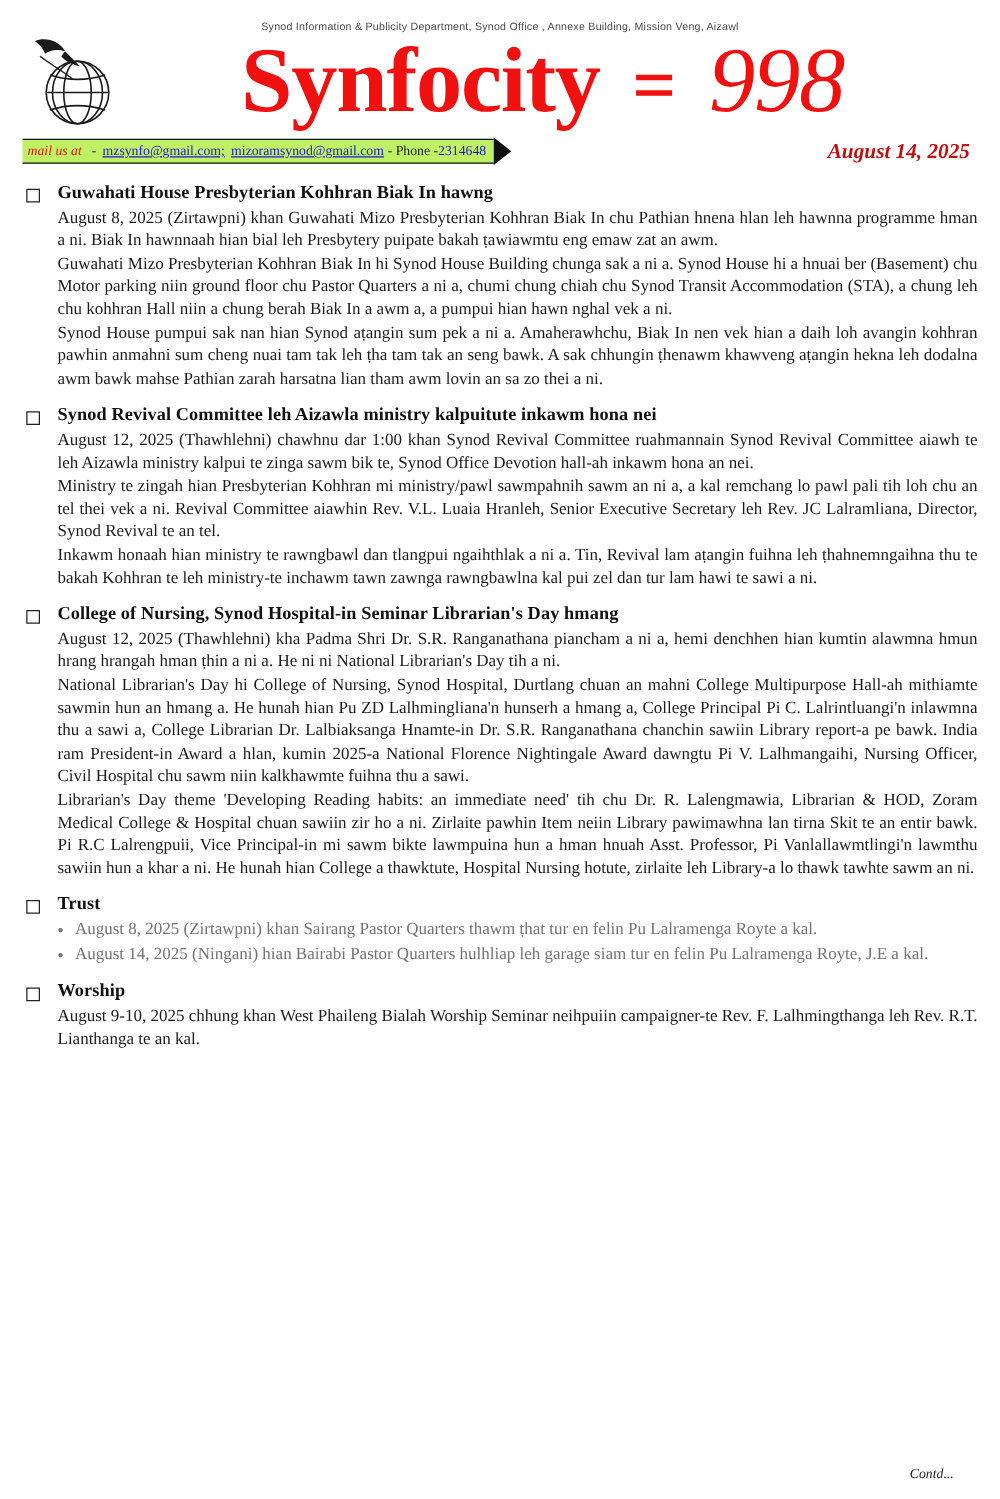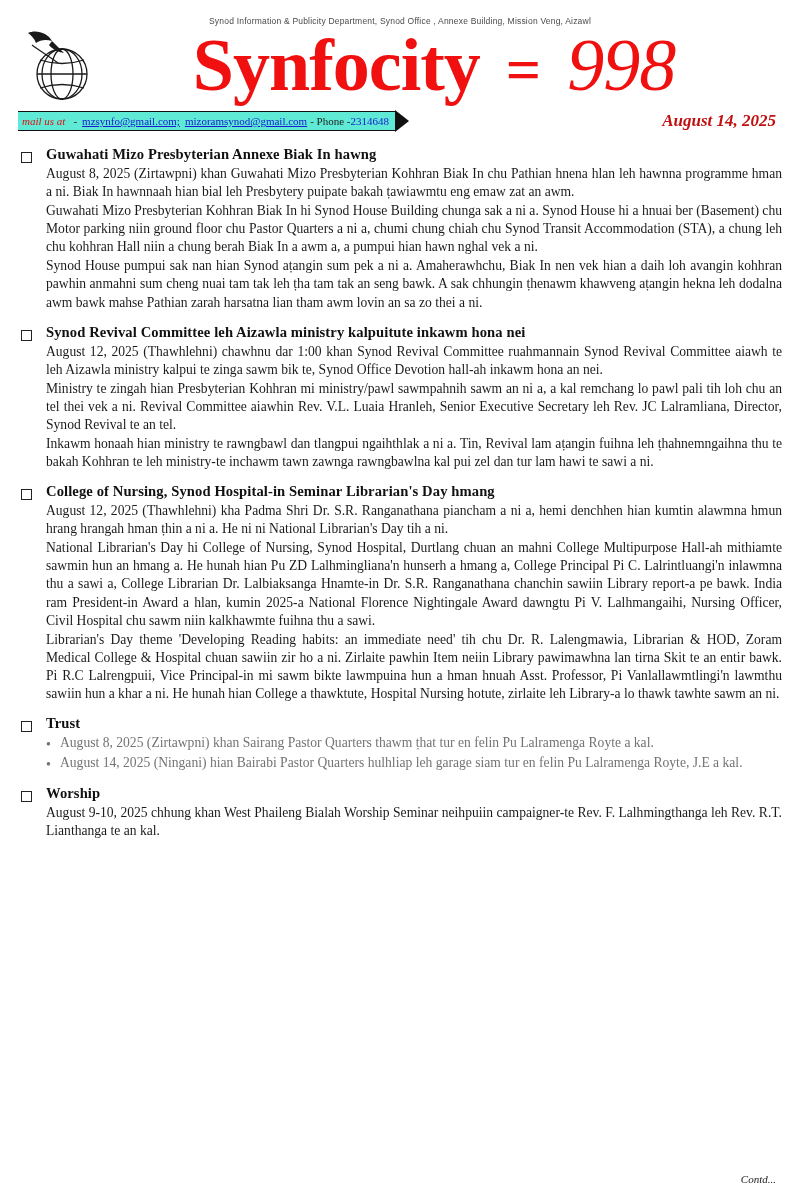--- a/index.html
+++ b/index.html
@@ -88,21 +88,21 @@
     position: relative;
   }
   .contactbar {
     position: relative;
     height: 20px;
     display: flex;
     align-items: center;
     padding: 0 6px 0 4px;
     border-top: 1.6px solid #111;
     border-bottom: 1.6px solid #111;
-    background: #5eead4;
+    background: #bef264;
     font-size: 11px;
     white-space: nowrap;
     flex: 0 0 auto;
   }
   .contactbar:after {
     content: "";
     position: absolute;
     right: -14px;
     top: -1.6px;
     width: 0; height: 0;
@@ -164,21 +164,21 @@
   .bullet-para:before {
     content: "\25CF";
     position: absolute;
     left: 0;
     top: 0;
     font-size: 8px;
     line-height: 19px;
   }
   .contd {
     position: absolute;
-    right: 24px;
+    right: 37px;
     bottom: 14px;
     font-size: 11px;
     font-style: italic;
     color: #222;
   }
 </style>
 </head>
 <body>
 
 <div class="page">
@@ -220,21 +220,21 @@
       <span class="phone-num">2314648</span>
     </div>
     <div class="dateline">August 14, 2025</div>
   </div>
 
   <div class="content">
 
     <div class="article">
       <div class="bullet-box"><span class="sqbox"></span></div>
       <div class="art-body">
-        <div class="art-head">Guwahati Mizo Presbyterian Annexe Biak In hawng</div>
+        <div class="art-head">Guwahati House Presbyterian Kohhran Biak In hawng</div>
         <p class="para">August 8, 2025 (Zirtawpni) khan Guwahati Mizo Presbyterian Kohhran Biak In chu Pathian hnena hlan leh hawnna programme hman a ni. Biak In hawnnaah hian bial leh Presbytery puipate bakah ṭawiawmtu eng emaw zat an awm.</p>
         <p class="para">Guwahati Mizo Presbyterian Kohhran Biak In hi Synod House Building chunga sak a ni a. Synod House hi a hnuai ber (Basement) chu Motor parking niin ground floor chu Pastor Quarters a ni a, chumi chung chiah chu Synod Transit Accommodation (STA), a chung leh chu kohhran Hall niin a chung berah Biak In a awm a, a pumpui hian hawn nghal vek a ni.</p>
         <p class="para">Synod House pumpui sak nan hian Synod aṭangin sum pek a ni a. Amaherawhchu, Biak In nen vek hian a daih loh avangin kohhran pawhin anmahni sum cheng nuai tam tak leh ṭha tam tak an seng bawk. A sak chhungin ṭhenawm khawveng aṭangin hekna leh dodalna awm bawk mahse Pathian zarah harsatna lian tham awm lovin an sa zo thei a ni.</p>
       </div>
     </div>
 
     <div class="article">
       <div class="bullet-box"><span class="sqbox"></span></div>
       <div class="art-body">
         <div class="art-head">Synod Revival Committee leh Aizawla ministry kalpuitute inkawm hona nei</div>

